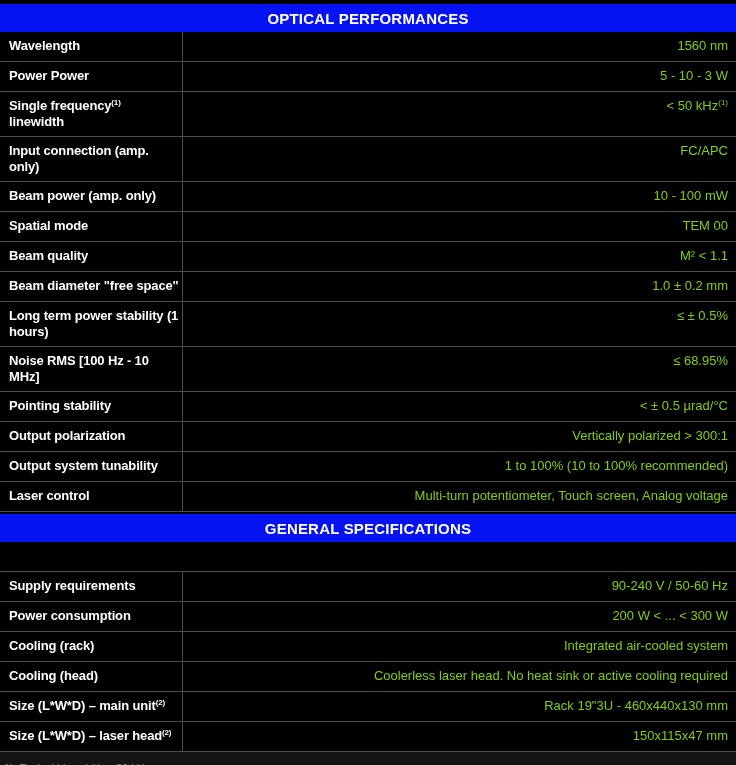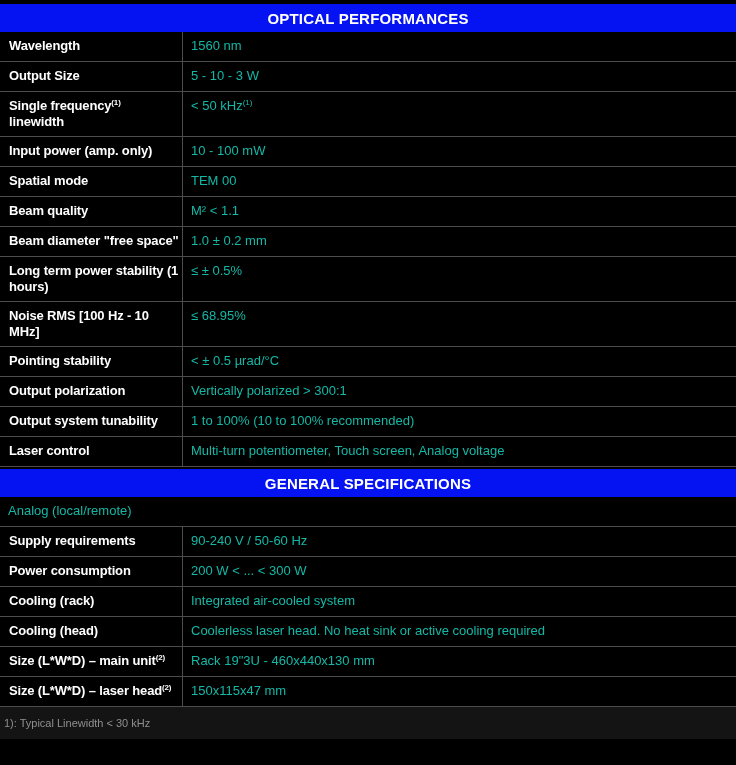--- a/index.html
+++ b/index.html
@@ -46,24 +46,24 @@
     color: #ffffff;
     font-weight: 700;
     font-size: 13px;
     letter-spacing: -0.15px;
     line-height: 16px;
   }
   .spec-value {
     flex: 1;
     box-sizing: border-box;
     padding: 6px 8px;
-    color: #14b8a6;
+    color: #84cc16;
     font-size: 13px;
     line-height: 16px;
-    text-align: left;
+    text-align: right;
   }
   .spec-label sup, .spec-value sup {
     font-size: 8px;
     line-height: 0;
   }
   .footnote-area {
     height: 32px;
     background: #141414;
     display: flex;
     align-items: center;
@@ -84,29 +84,33 @@
   <div class="section-bar">
     <span>OPTICAL PERFORMANCES</span>
   </div>
 
   <div class="spec-table">
       <div class="spec-row">
         <div class="spec-label">Wavelength</div>
         <div class="spec-value">1560 nm</div>
       </div>
       <div class="spec-row">
-        <div class="spec-label">Output Size</div>
+        <div class="spec-label">Power Power</div>
         <div class="spec-value">5 - 10 - 3 W</div>
       </div>
       <div class="spec-row">
         <div class="spec-label">Single frequency<sup>(1)</sup> linewidth</div>
         <div class="spec-value">&lt; 50 kHz<sup>(1)</sup></div>
       </div>
       <div class="spec-row">
-        <div class="spec-label">Input power (amp. only)</div>
+        <div class="spec-label">Input connection (amp. only)</div>
+        <div class="spec-value">FC/APC</div>
+      </div>
+      <div class="spec-row">
+        <div class="spec-label">Beam power (amp. only)</div>
         <div class="spec-value">10 - 100 mW</div>
       </div>
       <div class="spec-row">
         <div class="spec-label">Spatial mode</div>
         <div class="spec-value">TEM 00</div>
       </div>
       <div class="spec-row">
         <div class="spec-label">Beam quality</div>
         <div class="spec-value">M² &lt; 1.1</div>
       </div>
@@ -141,21 +145,20 @@
     </div>
 
   <div class="mid-gap"></div>
 
   <div class="section-bar">
     <span>GENERAL SPECIFICATIONS</span>
   </div>
 
   <div class="spec-table">
       <div class="spec-row">
-        <div class="spec-value">Analog (local/remote)</div>
       </div>
       <div class="spec-row">
         <div class="spec-label">Supply requirements</div>
         <div class="spec-value">90-240 V / 50-60 Hz</div>
       </div>
       <div class="spec-row">
         <div class="spec-label">Power consumption</div>
         <div class="spec-value">200 W &lt; ... &lt; 300 W</div>
       </div>
       <div class="spec-row">

